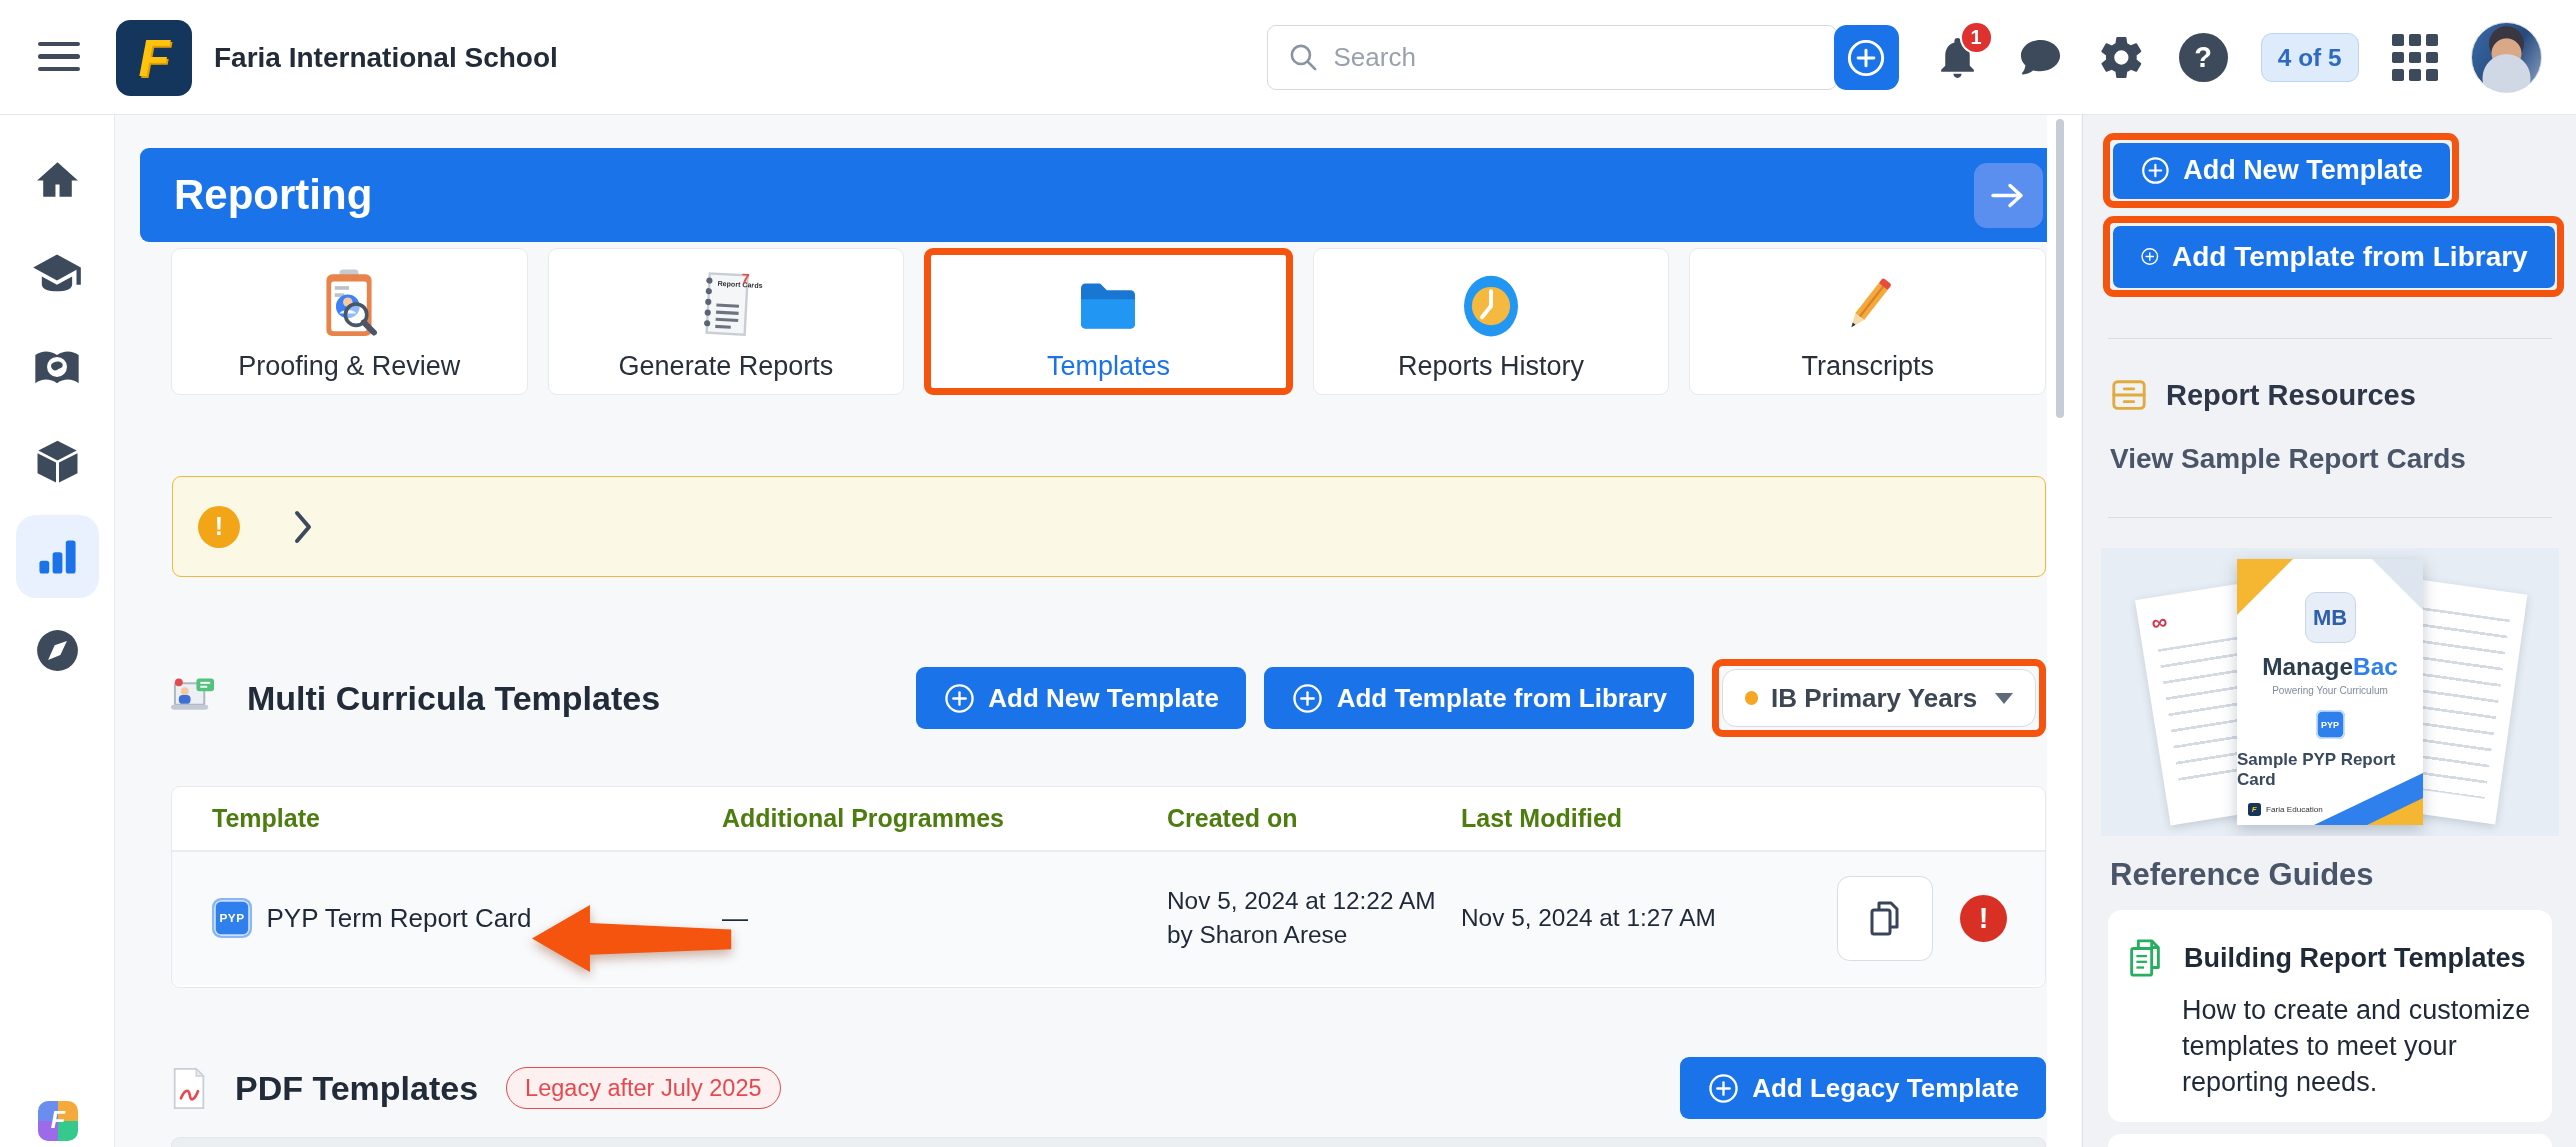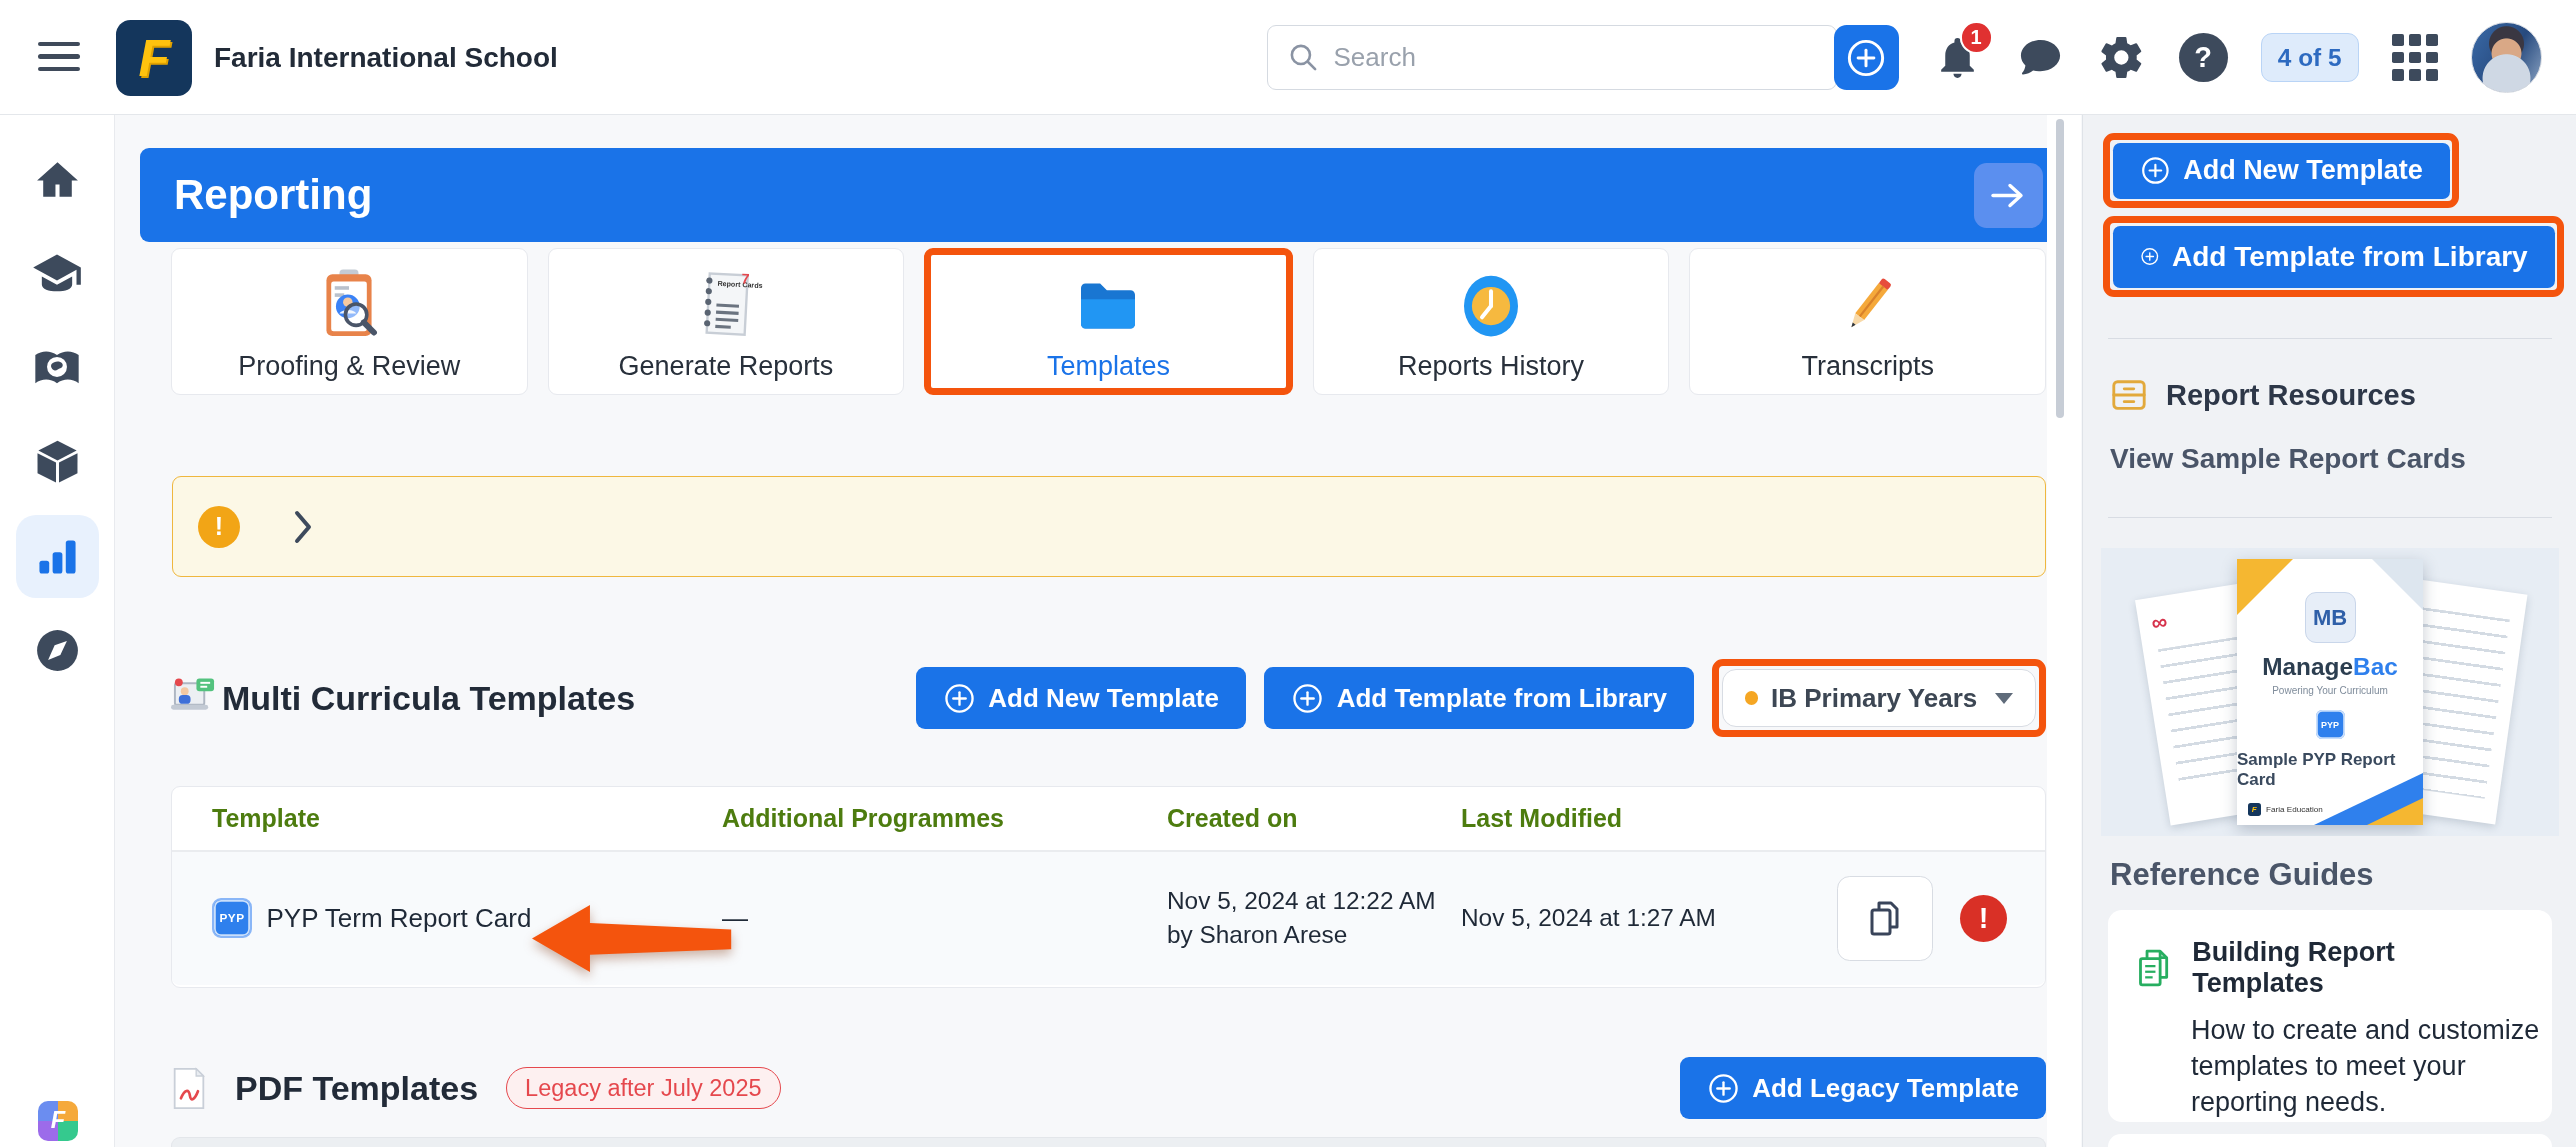--- a/index.html
+++ b/index.html
@@ -60,21 +60,21 @@
 
   .alert-bar { position:absolute; left:57px; top:361px; width:1874px; height:101px; background:#FCF8E6; border:1.8px solid #EFB73E; border-radius:9px; display:flex; align-items:center; cursor:pointer; }
   .alert-ico { width:42px; height:42px; border-radius:50%; background:#F2A516; color:#fff; font-size:25px; font-weight:800; display:flex; align-items:center; justify-content:center; margin:0 22px 0 25px; flex:none; }
   .alert-text { flex:1; }
   .alert-title { font-size:28px; font-weight:700; color:#2A323C; margin-bottom:5.4px; }
   .alert-body { font-size:25px; color:#3E4750; }
   .alert-chev { margin:0 31px; flex:none; }
 
   .mct-header { position:absolute; left:56px; top:547px; width:1875px; height:72px; display:flex; align-items:center; }
   .sec-title { font-size:34px; font-weight:700; color:#222B38; }
-  .mct-left { display:flex; align-items:center; gap:6px; }
+  .mct-left { display:flex; align-items:center; gap:31px; }
   .mct-actions { margin-left:auto; display:flex; align-items:center; gap:18px; }
   .btn-blue { height:62px; padding:0 27px; border-radius:9px; background:#1A73E8; color:#fff; font-size:26px; font-weight:700; display:flex; align-items:center; gap:12.7px; cursor:pointer; border:none; white-space:nowrap; }
   .dropdown { height:58px; padding:0 22px; background:#fff; border:1.8px solid #D8DCE3; border-radius:14px; display:flex; align-items:center; gap:12.7px; font-size:26px; font-weight:600; color:#3D4754; cursor:pointer; white-space:nowrap; }
   .dot-orange { width:13.6px; height:13.6px; border-radius:50%; background:#F5A623; }
   .caret { width:0; height:0; border-left:9px solid transparent; border-right:9px solid transparent; border-top:11px solid #5F6B7A; margin-left:5.4px; }
 
   .ann { border:7.2px solid #F4540D; border-radius:11px; padding:2.7px; display:inline-block; background:transparent; }
 
   .tpl-table { position:absolute; left:56px; top:671px; width:1875px; height:202px; background:#fff; border:1.8px solid #E7E9EE; border-radius:9px; overflow:visible; }
   .t-head { display:grid; grid-template-columns:550px 445px 294px 308px 1fr; height:63px; align-items:center; }
@@ -123,21 +123,21 @@
   .mb-logo { margin-top:33px; width:51px; height:51px; border-radius:11px; background:#E7EEF8; border:1.8px solid #C9D6EA; display:flex; align-items:center; justify-content:center; font-size:22px; font-weight:800; color:#2F5FA8; }
   .mb-brand { margin-top:10px; font-size:24.4px; font-weight:800; color:#2C3E50; }
   .mb-brand b { color:#2F80ED; }
   .mb-tag { margin-top:3.6px; font-size:10px; color:#7F8C9B; }
   .mb-pyp { margin-top:14.5px; width:29px; height:29px; border-radius:6.3px; background:#2F80ED; box-shadow:inset 0 0 0 1.8px rgba(255,255,255,.75); color:#fff; font-size:9px; font-weight:700; display:flex; align-items:center; justify-content:center; }
   .mb-title { margin-top:11px; font-size:17px; font-weight:700; color:#3A4A5E; }
   .mb-footer { position:absolute; left:11px; bottom:9px; display:flex; align-items:center; gap:5.4px; font-size:8.1px; color:#333; }
   .mb-footer i { width:12.7px; height:12.7px; background:#14365C; border-radius:2.7px; display:flex; align-items:center; justify-content:center; color:#FFC20E; font-size:8.1px; font-weight:800; font-style:italic; }
 
   .rp-guides-title { position:absolute; left:27px; top:742px; font-size:31px; font-weight:700; color:#4A5568; }
-  .guide-card { position:absolute; left:25px; top:795px; width:444px; height:212px; background:#fff; border-radius:14px; padding:27px 25px; cursor:pointer; }
+  .guide-card { position:absolute; left:25px; top:795px; width:444px; height:212px; background:#fff; border-radius:14px; padding:27px 16px; cursor:pointer; }
   .guide-head { display:flex; align-items:center; gap:18px; }
   .guide-title { font-size:27px; font-weight:700; color:#1F2937; }
   .guide-desc { margin:12.7px 0 0 58px; font-size:27px; color:#1F2937; line-height:36px; width:358px; }
   .white-sliver { position:absolute; left:25px; top:1019px; width:444px; height:13.6px; background:#fff; border-radius:12.7px 12.7px 0 0; }
 </style>
 </head>
 <body>
 
 <div id="app">
 

